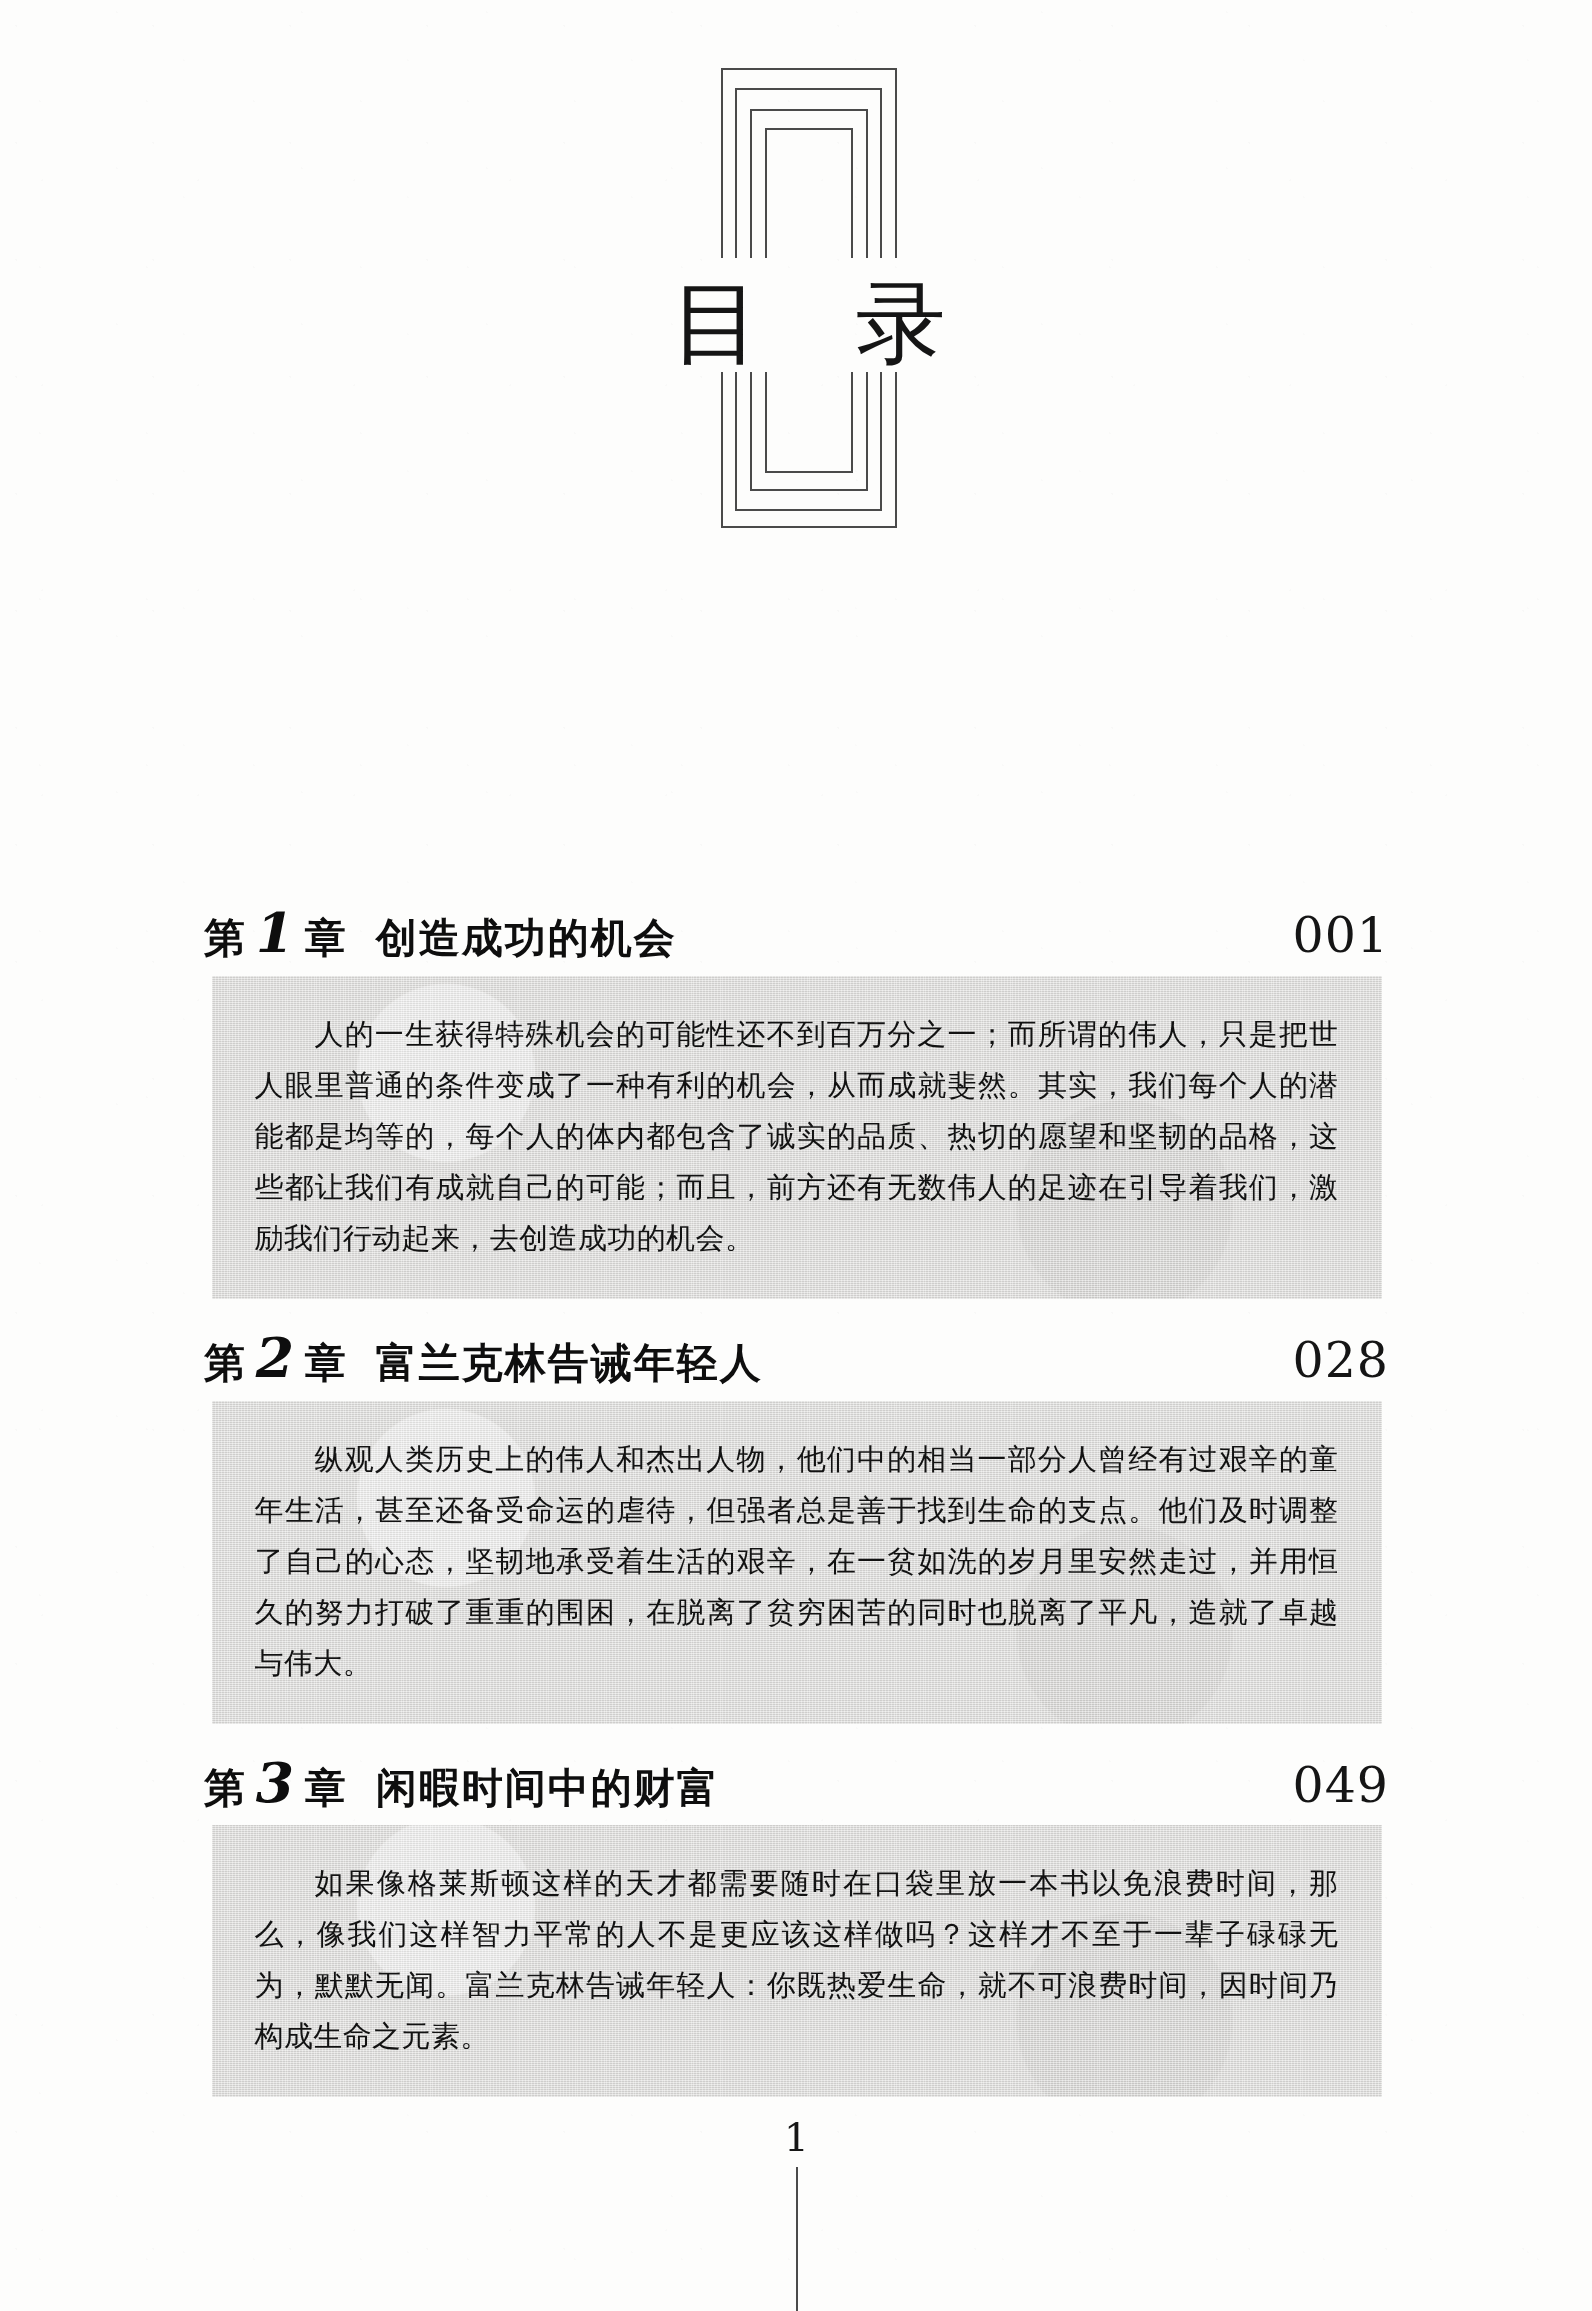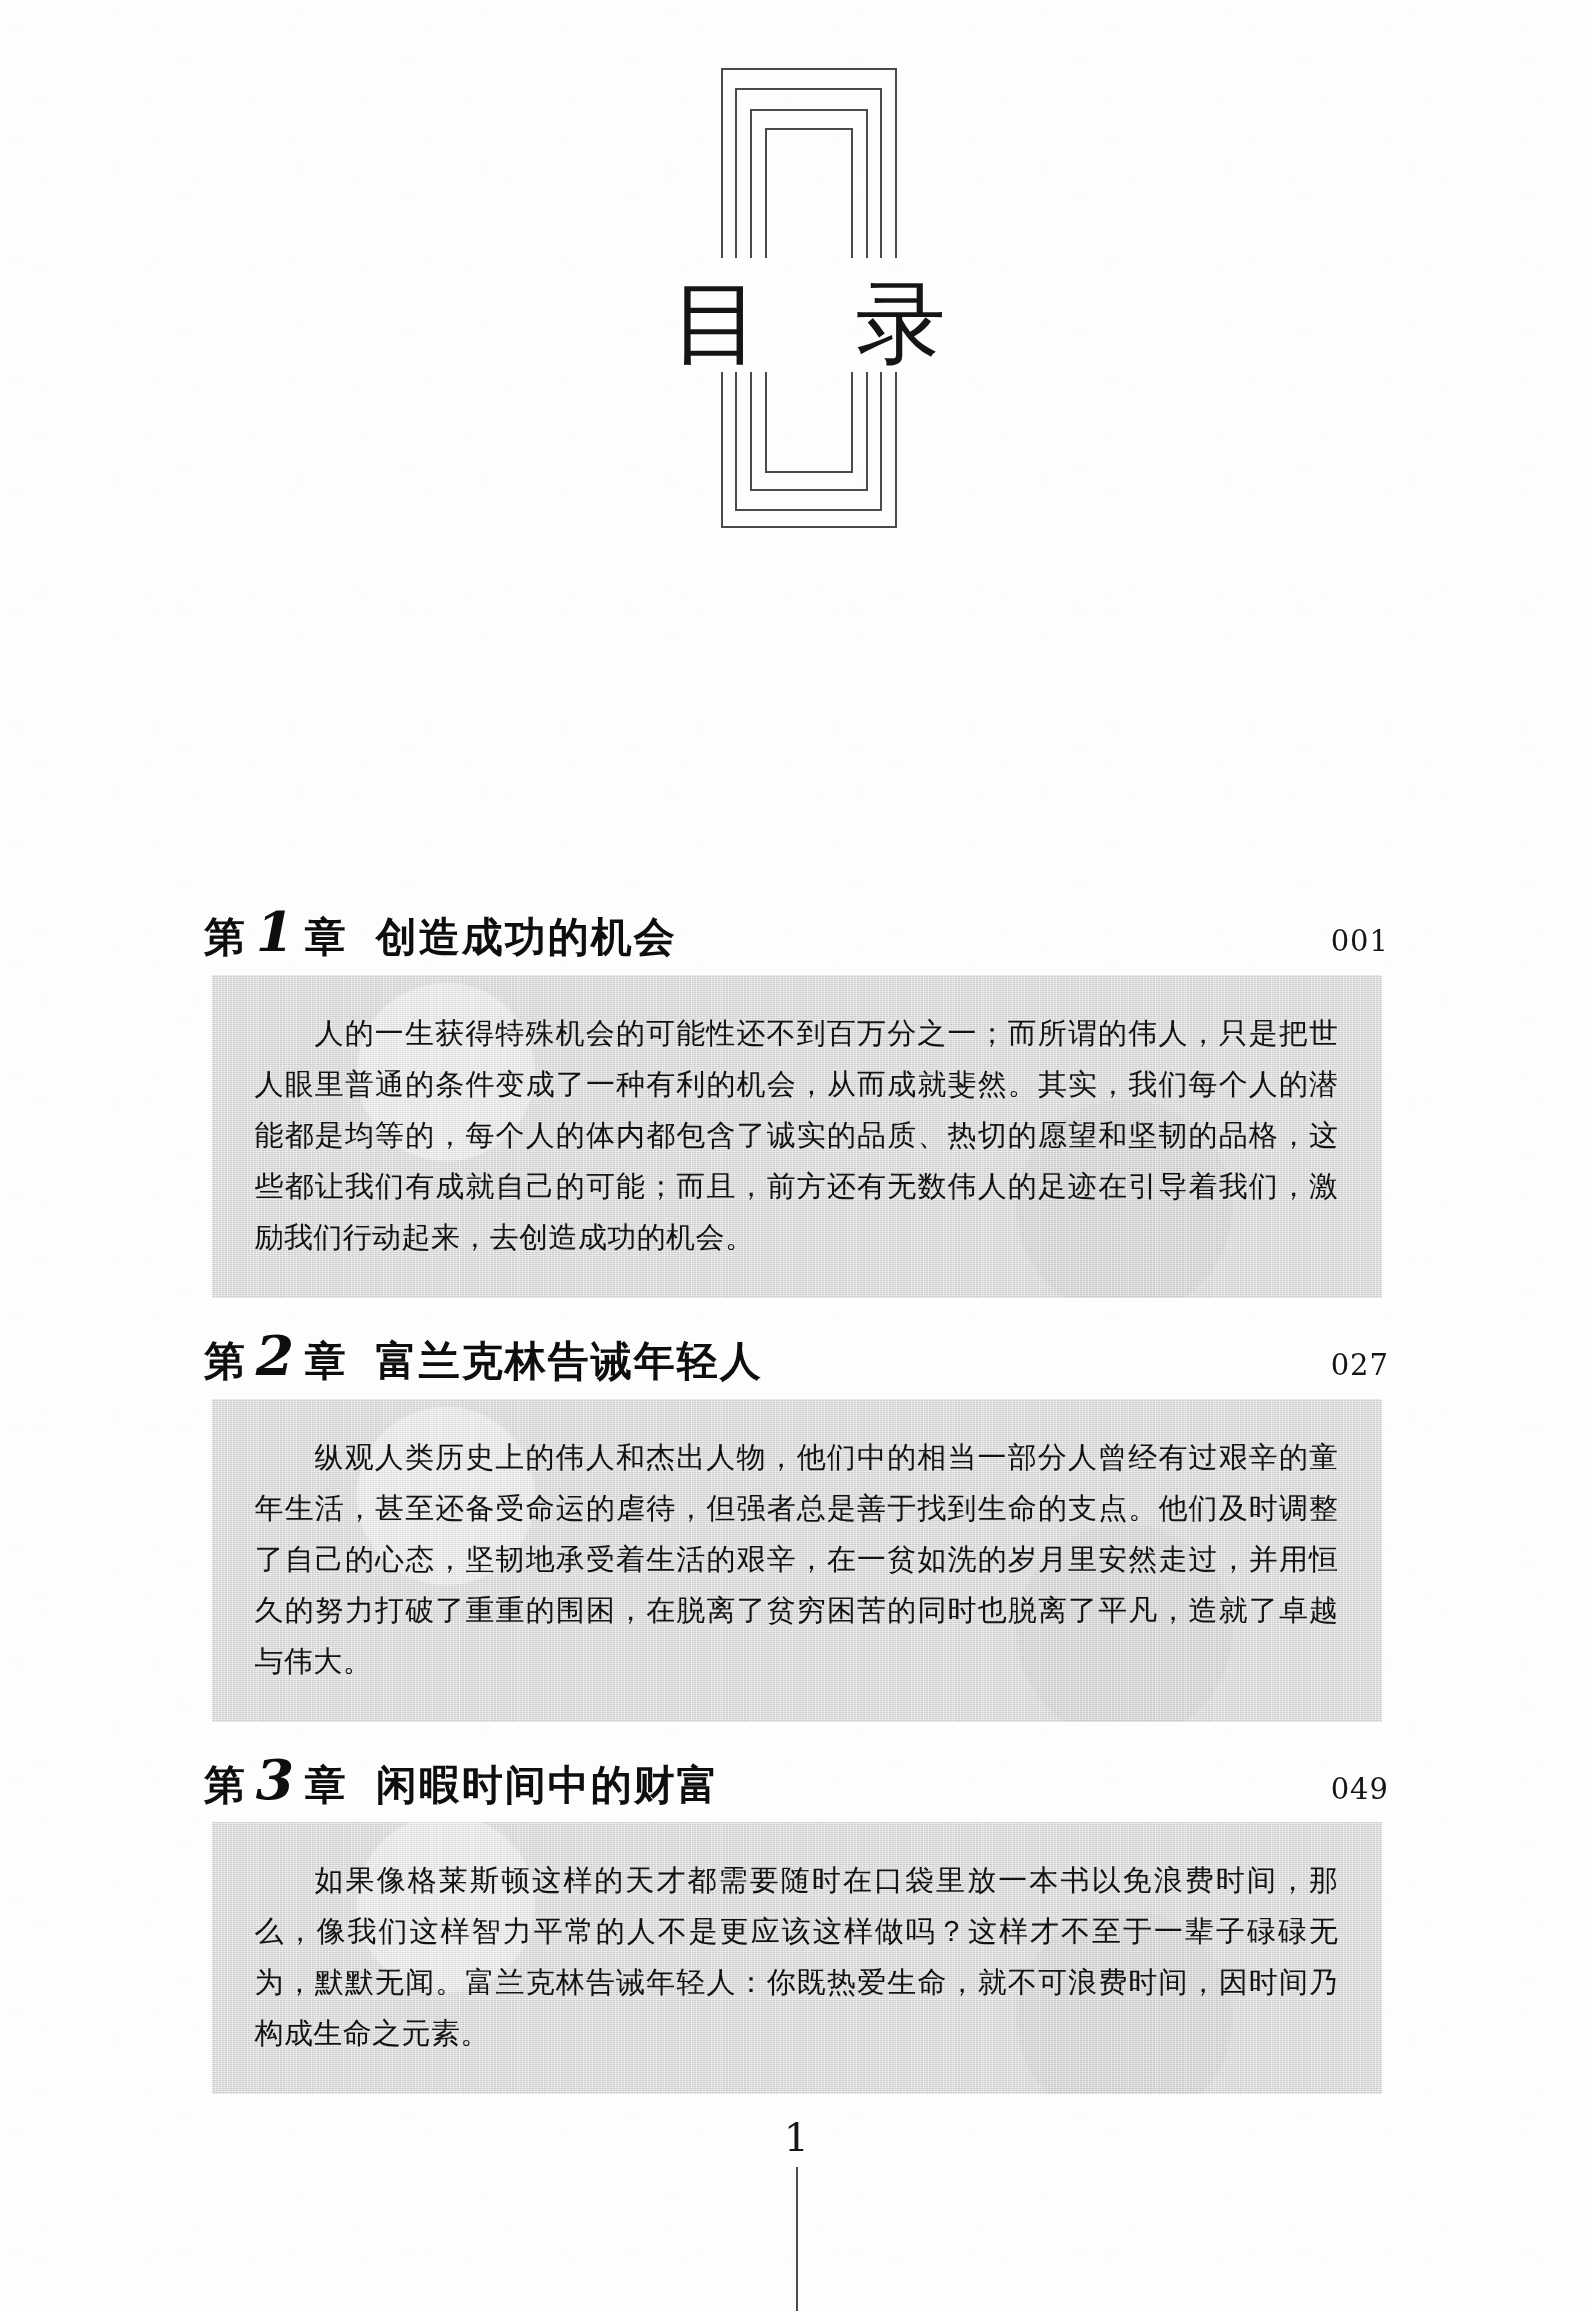--- a/index.html
+++ b/index.html
@@ -119,21 +119,21 @@
     font-weight: bold;
     font-size: 55px;
     line-height: 0.9;
     margin: 0 9.8px 0 5.9px;
     color: #0e0e0e;
   }
   .kw-zhang { margin-right: 29px; }
   .ch-title { letter-spacing: 2px; }
   .ch-page {
     font-family: "DejaVu Serif", serif;
-    font-size: 29px;
+    font-size: 49px;
     color: #151515;
     letter-spacing: 1px;
   }
 
   .summary {
     width: 1170px;
     margin: 0 auto;
     background: #dddcda;
     background-image:
       repeating-linear-gradient(0deg,   rgba(255,255,255,.40) 0 1px, rgba(0,0,0,.035) 1px 2px),
@@ -220,21 +220,21 @@
     </div>
 
     <div class="entry">
       <div class="entry-head">
         <div class="head-left">
           <span class="kw-di">第</span>
           <span class="ch-num">2</span>
           <span class="kw-zhang">章</span>
           <span class="ch-title">富兰克林告诫年轻人</span>
         </div>
-        <div class="ch-page">027</div>
+        <div class="ch-page">028</div>
       </div>
       <div class="summary">
         <p>纵观人类历史上的伟人和杰出人物，他们中的相当一部分人曾经有过艰辛的童年生活，甚至还备受命运的虐待，但强者总是善于找到生命的支点。他们及时调整了自己的心态，坚韧地承受着生活的艰辛，在一贫如洗的岁月里安然走过，并用恒久的努力打破了重重的围困，在脱离了贫穷困苦的同时也脱离了平凡，造就了卓越与伟大。</p>
       </div>
     </div>
 
     <div class="entry">
       <div class="entry-head">
         <div class="head-left">
           <span class="kw-di">第</span>

